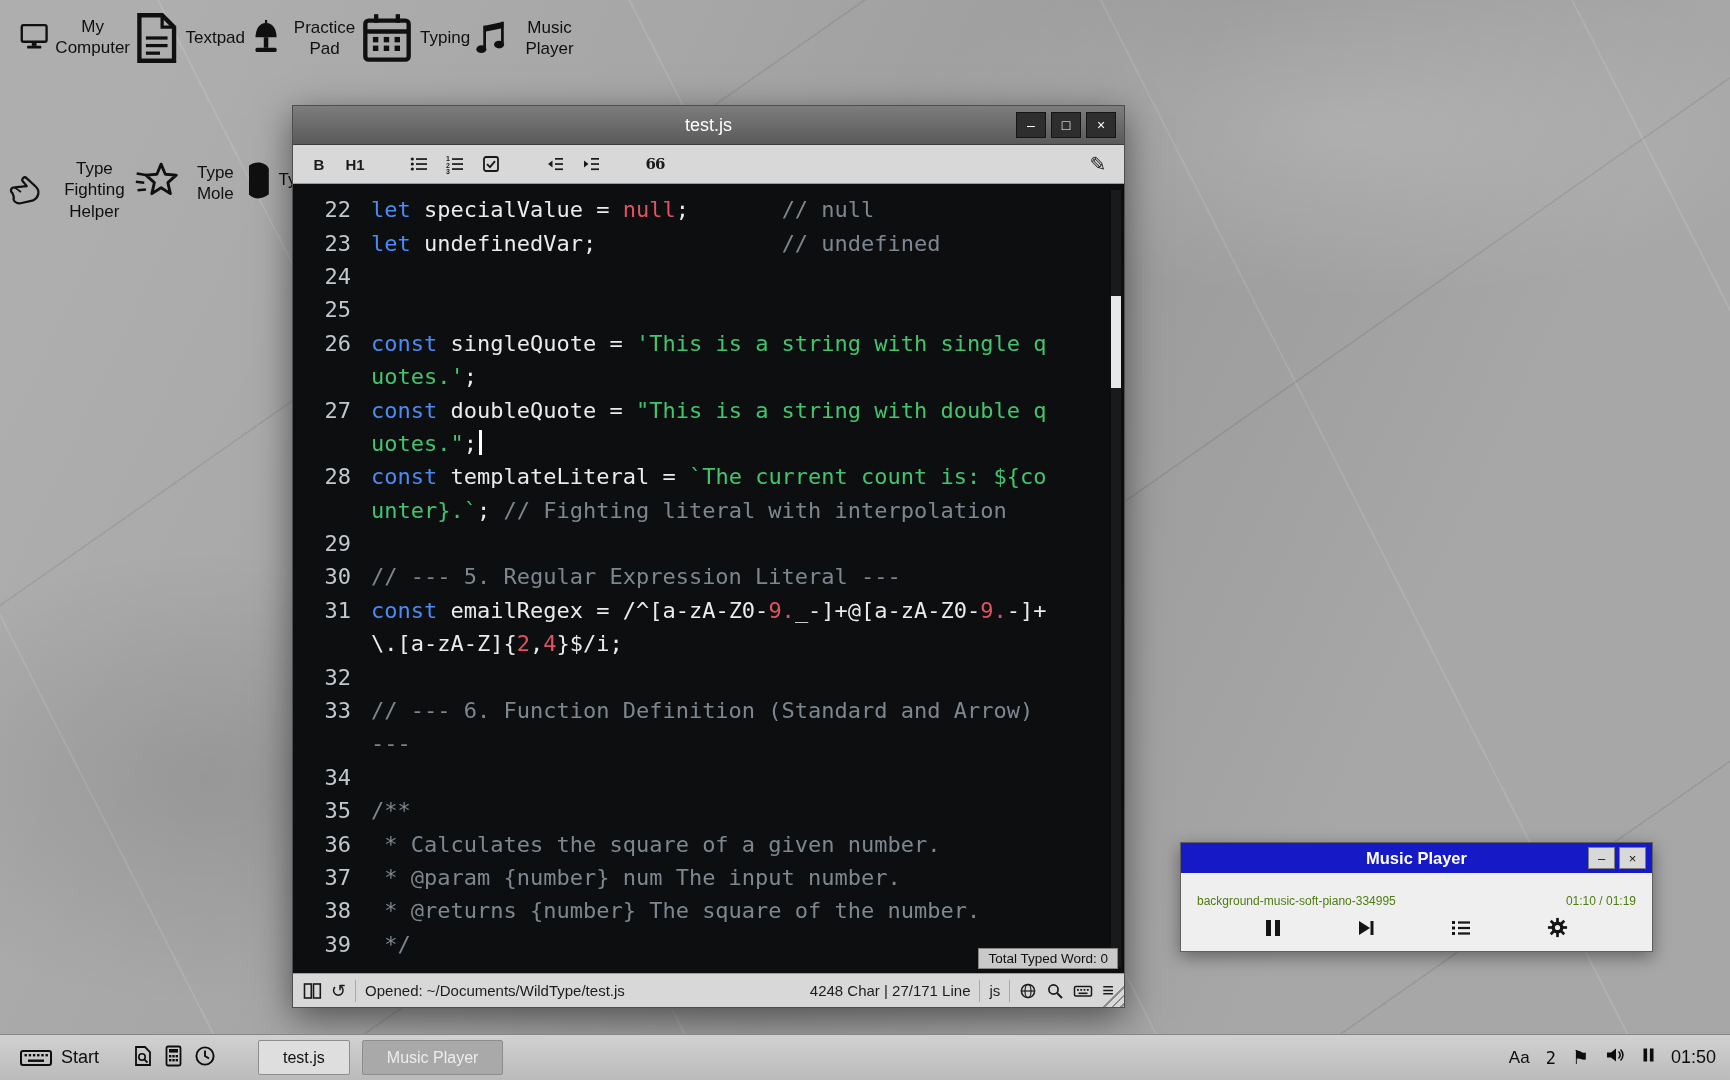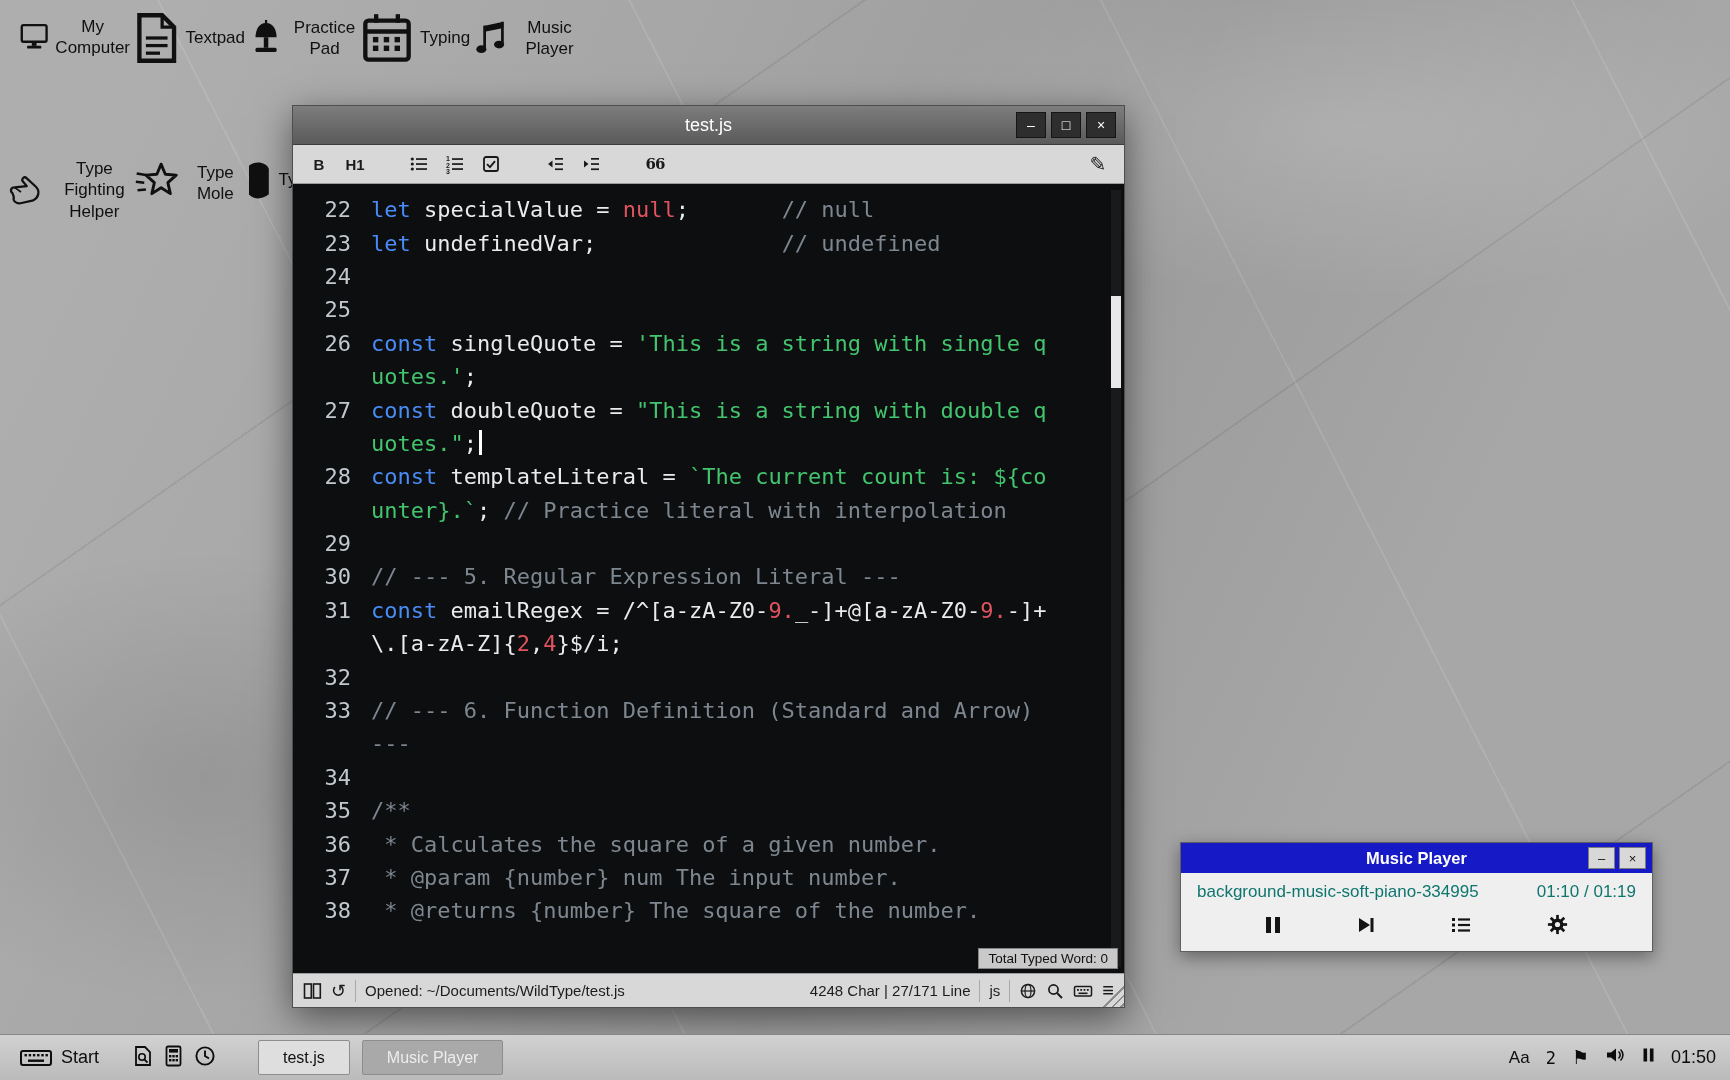--- a/index.html
+++ b/index.html
@@ -52,21 +52,21 @@
   .grip{position:absolute;right:0;bottom:0;width:22px;height:22px;
     background:repeating-linear-gradient(135deg, transparent 0 4px, #8c8c8c 4px 6px);
     clip-path:polygon(100% 0,100% 100%,0 100%);}
   
   .mplayer{position:absolute;left:1180px;top:842px;width:473px;height:110px;background:#efefef;border:1px solid #5f5f5f;
     box-shadow:0 5px 16px rgba(0,0,0,.4);z-index:20;display:flex;flex-direction:column;box-sizing:border-box;}
   .mp-titlebar{height:30px;flex:none;background:#1519c6;color:#fff;display:flex;align-items:center;position:relative;}
   .mp-title{position:absolute;left:0;right:0;text-align:center;font-size:16.5px;font-weight:bold;}
   .mp-controls{margin-left:auto;display:flex;gap:4px;padding-right:6px;z-index:1;}
   .mp-btn{width:25px;height:20px;background:#d8d8d8;border:1px solid #7d7d7d;color:#111;font-size:13px;display:flex;align-items:center;justify-content:center;}
-  .mp-info{display:flex;justify-content:space-between;align-items:center;padding:9px 16px 0;font-size:17px;color:#0f766e;}
+  .mp-info{display:flex;justify-content:space-between;align-items:center;padding:9px 16px 0;font-size:12px;color:#4d7c0f;margin-top:12px;}
   .mp-buttons{display:flex;justify-content:space-around;align-items:center;flex:1;padding:2px 46px 6px;}
   .mp-ctl{display:flex;align-items:center;justify-content:center;}
   
   .taskbar{position:absolute;left:0;bottom:0;width:100%;height:46px;background:linear-gradient(#d1d1d1,#bbbbbb);
     border-top:1px solid #868686;display:flex;align-items:center;z-index:30;padding:0 14px;box-sizing:border-box;gap:12px;}
   .start{display:flex;align-items:center;gap:9px;font-size:18px;color:#0d0d0d;padding:3px 6px;}
   .tbar-icons{display:flex;gap:12px;align-items:center;margin-left:16px;}
   .task-btn{height:33px;padding:0 24px;display:flex;align-items:center;font-size:16px;border:1px solid #8d8d8d;border-radius:2px;}
   .task-active{background:#dedede;color:#101010;margin-left:30px;}
   .task-inactive{background:#a9a9a9;color:#ededed;}
@@ -227,33 +227,34 @@
     <div id="code-lines">
         <div class="crow"><span class="ln">22</span><span class="cc"><span class="tk-kw">let</span><span class="tk-pl"> specialValue = </span><span class="tk-lit">null</span><span class="tk-pl">;       </span><span class="tk-cm">// null</span></span></div>
         <div class="crow"><span class="ln">23</span><span class="cc"><span class="tk-kw">let</span><span class="tk-pl"> undefinedVar;              </span><span class="tk-cm">// undefined</span></span></div>
         <div class="crow"><span class="ln">24</span><span class="cc"></span></div>
         <div class="crow"><span class="ln">25</span></div>
         <div class="crow"><span class="ln">26</span><span class="cc"><span class="tk-kw">const</span><span class="tk-pl"> singleQuote = </span><span class="tk-str">'This is a string with single q</span></span></div>
         <div class="crow"><span class="ln"></span><span class="cc"><span class="tk-str">uotes.'</span><span class="tk-pl">;</span></span></div>
         <div class="crow"><span class="ln">27</span><span class="cc"><span class="tk-kw">const</span><span class="tk-pl"> doubleQuote = </span><span class="tk-str">"This is a string with double q</span></span></div>
         <div class="crow"><span class="ln"></span><span class="cc"><span class="tk-str">uotes."</span><span class="tk-pl">;</span><span class="caret"></span></span></div>
         <div class="crow"><span class="ln">28</span><span class="cc"><span class="tk-kw">const</span><span class="tk-pl"> templateLiteral = </span><span class="tk-str">`The current count is: ${co</span></span></div>
-        <div class="crow"><span class="ln"></span><span class="cc"><span class="tk-str">unter}.`</span><span class="tk-pl">; </span><span class="tk-cm">// Practice literal with interpolation</span></span></div>
+        <div class="crow"><span class="ln"></span><span class="cc"><span class="tk-str">unter}.`</span><span class="tk-pl">; </span><span class="tk-cm">// Fighting literal with interpolation</span></span></div>
         <div class="crow"><span class="ln">29</span><span class="cc"></span></div>
         <div class="crow"><span class="ln">30</span><span class="cc"><span class="tk-cm">// --- 5. Regular Expression Literal ---</span></span></div>
         <div class="crow"><span class="ln">31</span><span class="cc"><span class="tk-kw">const</span><span class="tk-pl"> emailRegex = /^[a-zA-Z0-</span><span class="tk-lit">9.</span><span class="tk-pl">_-]+@[a-zA-Z0-</span><span class="tk-lit">9.</span><span class="tk-pl">-]+</span></span></div>
         <div class="crow"><span class="ln"></span><span class="cc"><span class="tk-pl">\.[a-zA-Z]{</span><span class="tk-lit">2</span><span class="tk-pl">,</span><span class="tk-lit">4</span><span class="tk-pl">}$/i;</span></span></div>
         <div class="crow"><span class="ln">32</span><span class="cc"></span></div>
         <div class="crow"><span class="ln">33</span><span class="cc"><span class="tk-cm">// --- 6. Function Definition (Standard and Arrow)</span></span></div>
         <div class="crow"><span class="ln"></span><span class="cc"><span class="tk-cm">---</span></span></div>
         <div class="crow"><span class="ln">34</span><span class="cc"></span></div>
         <div class="crow"><span class="ln">35</span><span class="cc"><span class="tk-cm">/**</span></span></div>
         <div class="crow"><span class="ln">36</span><span class="cc"><span class="tk-cm"> * Calculates the square of a given number.</span></span></div>
         <div class="crow"><span class="ln">37</span><span class="cc"><span class="tk-cm"> * @param {number} num The input number.</span></span></div>
         <div class="crow"><span class="ln">38</span><span class="cc"><span class="tk-cm"> * @returns {number} The square of the number.</span></span></div>
+        <div class="crow"><span class="ln">39</span><span class="cc"><span class="tk-cm"> */</span></span></div>
       </div>
     <div class="scroll-track"></div>
     <div class="scroll-thumb"></div>
     <div class="typed-badge">Total Typed Word: 0</div>
   </div>
 
   <div class="statusbar">
     <div class="sb-icon">
       <svg width="19" height="18" viewBox="0 0 19 18">
         <rect x="1.5" y="2" width="6.8" height="14" fill="none" stroke="#1a1a1a" stroke-width="1.6"></rect>

